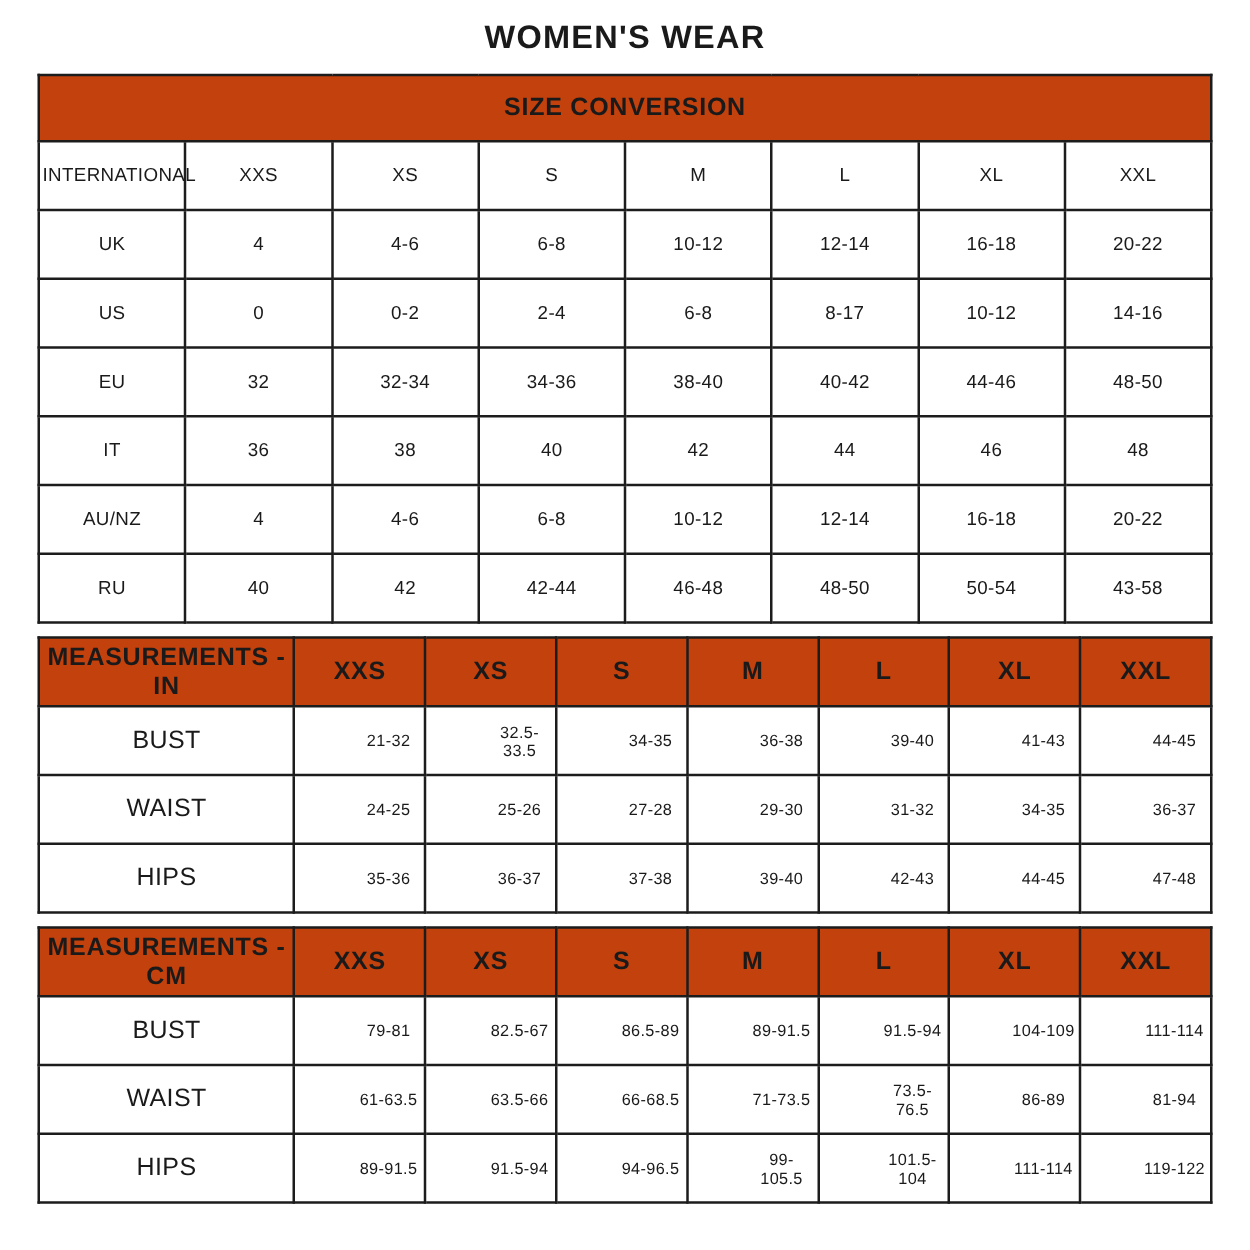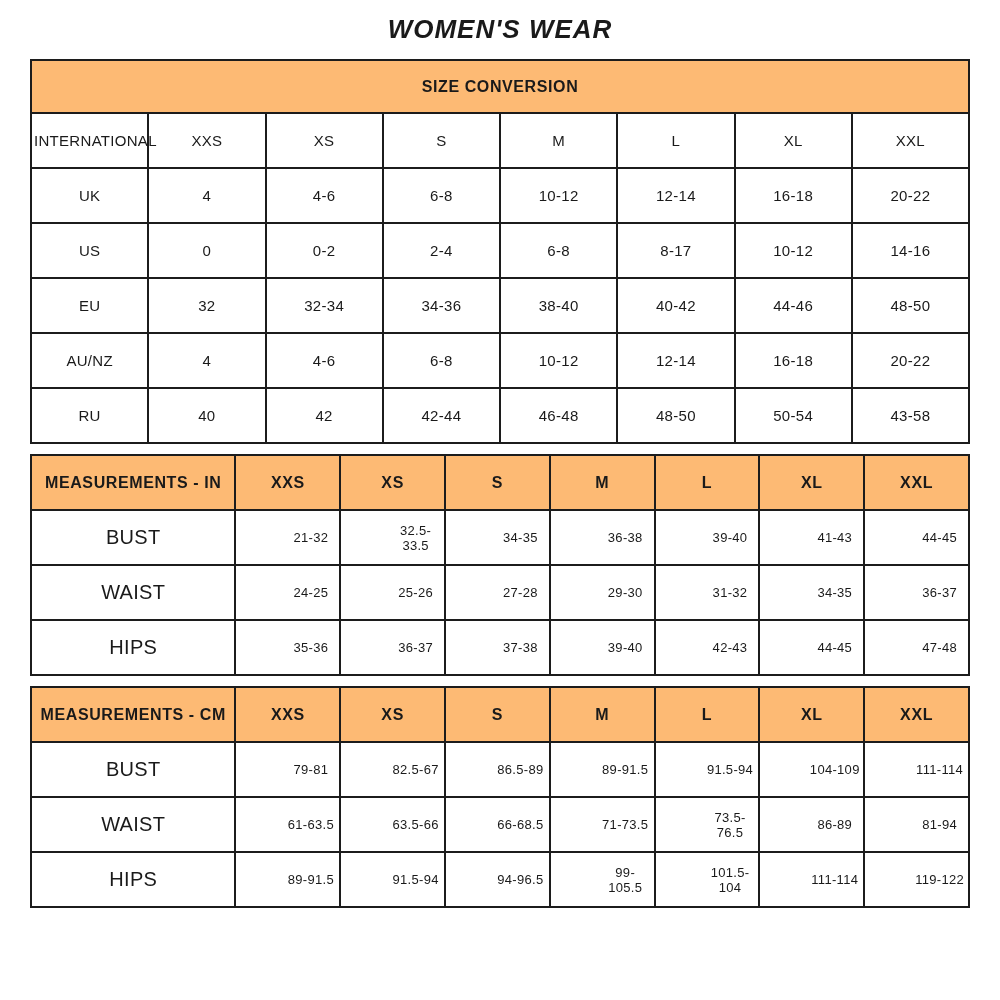--- a/index.html
+++ b/index.html
@@ -10,41 +10,40 @@
     font-family: "Liberation Sans", sans-serif;
     color: #1a1a1a;
   }
   .wrap { padding: 8px 30px 0 30px; }
   .page-title {
     text-align: center;
     font-size: 26px;
     font-weight: 700;
     letter-spacing: 1px;
     margin: 6px 0 14px 0;
-    font-style: italic;
   }
   table {
     width: 100%;
     border-collapse: collapse;
     table-layout: fixed;
     margin-bottom: 10px;
   }
   td, th {
     border: 2px solid #1c1c1c;
     text-align: center;
     vertical-align: middle;
     padding: 0 2px;
     letter-spacing: 0.3px;
     font-weight: 400;
   }
   .band {
-    background: #fdba74;
+    background: #c2410c;
     height: 53px;
     font-weight: 700;
-    font-size: 16px;
+    font-size: 20px;
     letter-spacing: 0.6px;
   }
   
   .t1 td { height: 55px; font-size: 15px; margin-left: 15px; }
   .t1 .c0 { width: 17.6%; }
   
   .tm td, .tm th { height: 55px; }
   .tm .c0 { width: 21.8%; }
   .tm .lbl { font-size: 20px; }
   .tm .val { font-size: 13px; padding-left: 48px; }
@@ -95,20 +94,30 @@
       <td class="c0">EU</td>
       <td>32</td>
       <td>32-34</td>
       <td>34-36</td>
       <td>38-40</td>
       <td>40-42</td>
       <td>44-46</td>
       <td>48-50</td>
     </tr>
     <tr>
+      <td class="c0">IT</td>
+      <td>36</td>
+      <td>38</td>
+      <td>40</td>
+      <td>42</td>
+      <td>44</td>
+      <td>46</td>
+      <td>48</td>
+    </tr>
+    <tr>
       <td class="c0">AU/NZ</td>
       <td>4</td>
       <td>4-6</td>
       <td>6-8</td>
       <td>10-12</td>
       <td>12-14</td>
       <td>16-18</td>
       <td>20-22</td>
     </tr>
     <tr>

